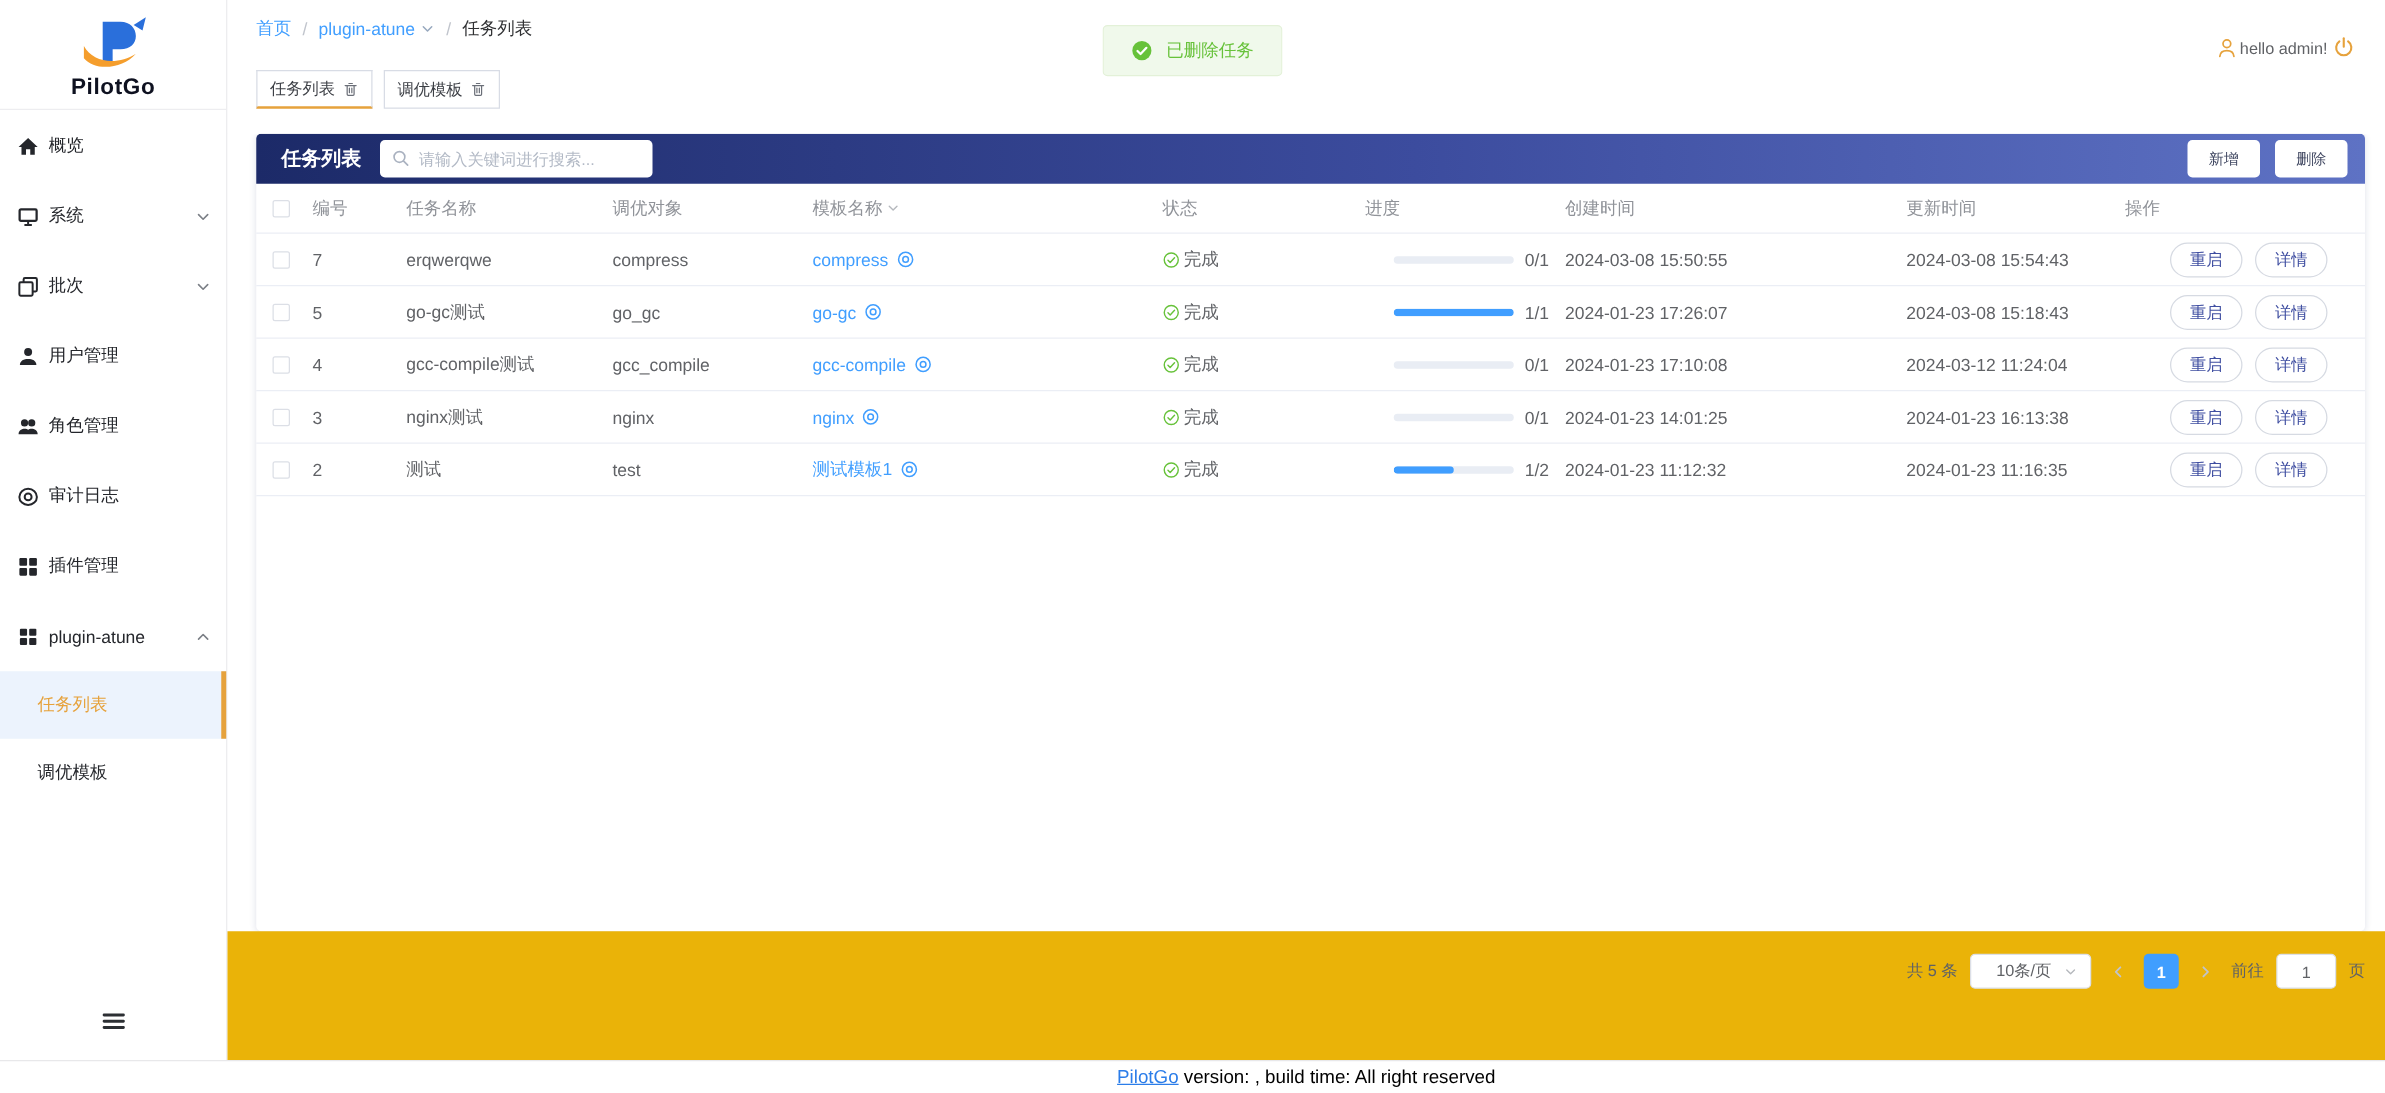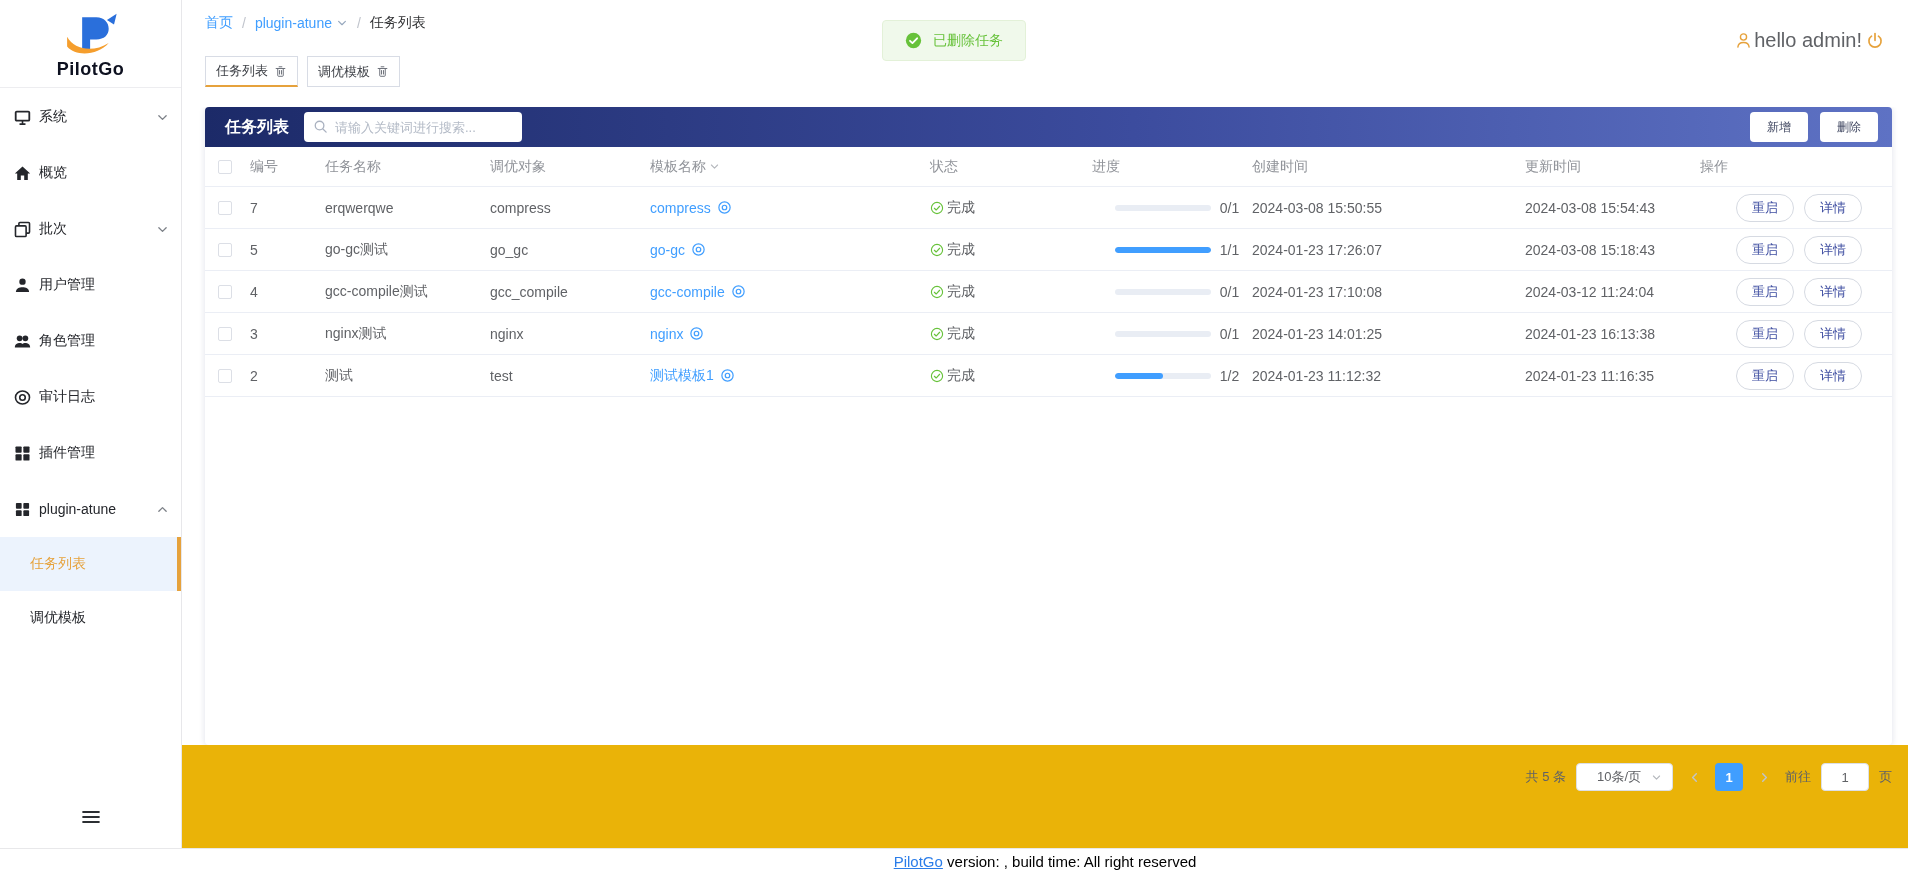--- a/index.html
+++ b/index.html
@@ -27,21 +27,21 @@
 
   
   main { flex:1; display:flex; flex-direction:column; position:relative; min-width:0; }
   .topstrip { height:107px; position:relative; background:#fff; }
   .breadcrumb { position:absolute; top:14px; left:23px; display:flex; align-items:center; font-size:14px; gap:9px; }
   .crumb-link { color:#409eff; cursor:pointer; display:inline-flex; align-items:center; gap:4px; }
   .crumb-sep { color:#c0c4cc; }
   .crumb-current { color:#303133; }
   .crumb-caret { width:12px; height:12px; color:#97a8be; }
 
-  .userbox { position:absolute; top:29px; right:24px; display:flex; align-items:center; gap:2px; font-size:20px; color:#606266; }
+  .userbox { position:absolute; top:29px; right:24px; display:flex; align-items:center; gap:2px; font-size:13px; color:#606266; }
   .userbox .uico { width:17px; height:17px; color:#e6a23c; }
   .userbox .pico { width:18px; height:18px; color:#e6a23c; margin-left:2px; cursor:pointer; }
 
   .tabsrow { position:absolute; top:56px; left:23px; display:flex; gap:9px; }
   .tab { height:31px; padding:0 10px; border:1px solid #d8dce5; background:#fff; display:flex; align-items:center; gap:6px; font-size:13px; color:#3c3f45; cursor:pointer; }
   .tab.active { border-bottom:2px solid #e6a23c; }
   .tab .tico { width:13px; height:13px; color:#6b6f78; }
 
   .toast { position:fixed; top:20px; left:954px; transform:translateX(-50%); height:41px;
     background:#f0f9eb; border:1px solid #e3f1d8; border-radius:4px; display:flex; align-items:center;
@@ -110,38 +110,38 @@
         <path d="M22 6 H38 C47 6 52 12 52 19 C52 26 47 31 38 31 H31 V46 H22 Z" fill="#2a6fdb"></path>
         <path d="M50 9 L61 2 L58 14 Z" fill="#2a6fdb"></path>
         <path d="M5 28 C13 43 35 46 52 35 C40 49 15 51 5 39 Z" fill="#f59e2d"></path>
       </svg>
       <div class="logo-text">PilotGo</div>
     </div>
     <nav class="menu" id="menu">
         <div class="menu-item">
           <span class="ico">
             <svg viewBox="0 0 16 16">
+              <path d="M8 1.3 15.2 8 H13 v6 H9.6 V9.8 H6.4 V14 H3 V8 H.8 Z" fill="currentColor"></path>
+            </svg>
+          </span>
+          <span>概览</span>
+        </div>
+        <div class="menu-item">
+          <span class="ico">
+            <svg viewBox="0 0 16 16">
               <rect x="1.6" y="2.4" width="12.8" height="8.6" rx="1" fill="none" stroke="currentColor" stroke-width="1.7"></rect>
               <path d="M5.2 14.2h5.6M8 11.2v3" stroke="currentColor" stroke-width="1.5"></path>
             </svg>
           </span>
           <span>系统</span>
           <span class="chev">
             <svg viewBox="0 0 16 16">
               <path d="M3.5 5.8 8 10.3 12.5 5.8" fill="none" stroke="currentColor" stroke-width="1.6" stroke-linecap="round" stroke-linejoin="round"></path>
             </svg>
           </span>
-        </div>
-        <div class="menu-item">
-          <span class="ico">
-            <svg viewBox="0 0 16 16">
-              <path d="M8 1.3 15.2 8 H13 v6 H9.6 V9.8 H6.4 V14 H3 V8 H.8 Z" fill="currentColor"></path>
-            </svg>
-          </span>
-          <span>概览</span>
         </div>
         <div class="menu-item">
           <span class="ico">
             <svg viewBox="0 0 16 16">
               <rect x="4.6" y="1.4" width="10" height="10" rx="1" fill="none" stroke="currentColor" stroke-width="1.5"></rect>
               <rect x="1.4" y="4.6" width="10" height="10" rx="1" fill="#fff" stroke="currentColor" stroke-width="1.5"></rect>
             </svg>
           </span>
           <span>批次</span>
           <span class="chev">

